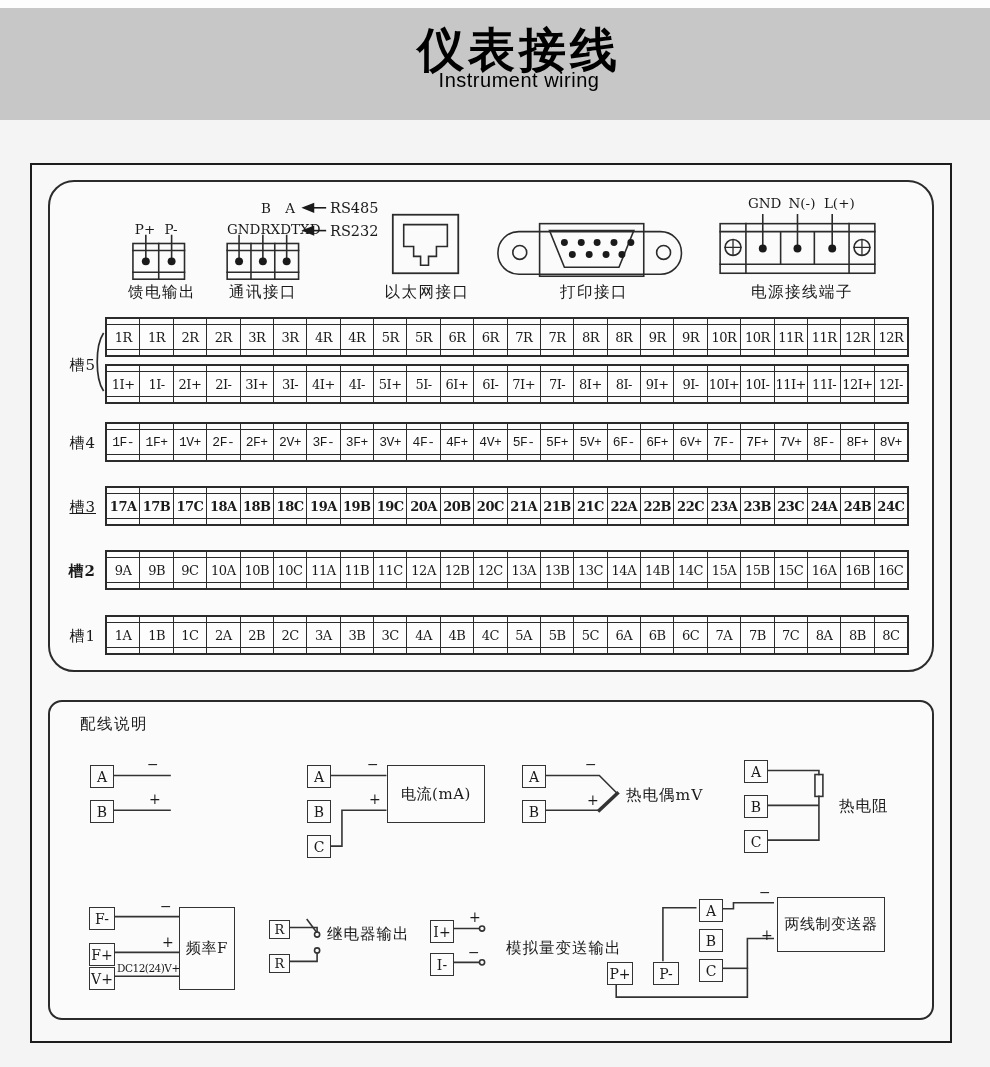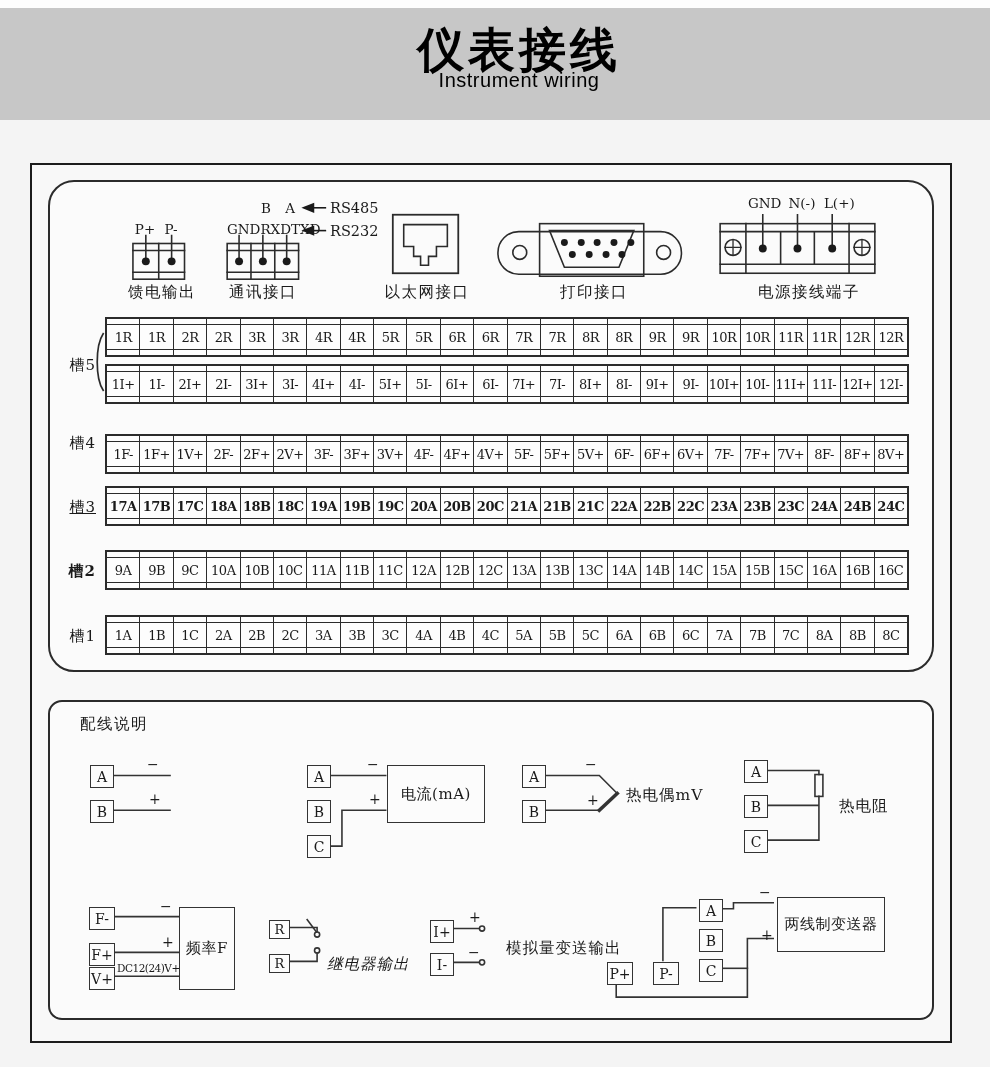--- a/index.html
+++ b/index.html
@@ -148,21 +148,21 @@
       <div class="pins" style="left:696px; top:13px; width:112px;">
           <span class="pin">GND</span>
           <span class="pin">N(-)</span>
           <span class="pin">L(+)</span>
         </div>
 
       <div class="clabel" style="left:54px;  top:100px; width:116px;">馈电输出</div>
       <div class="clabel" style="left:155px; top:100px; width:116px;">通讯接口</div>
       <div class="clabel" style="left:319px; top:100px; width:116px;">以太网接口</div>
       <div class="clabel" style="left:486px; top:100px; width:116px;">打印接口</div>
-      <div class="clabel" style="left:694px; top:100px; width:116px;text-align:right;">电源接线端子</div>
+      <div class="clabel" style="left:694px; top:100px; width:116px;">电源接线端子</div>
 
       <div class="slotlabel" style="top:174px;">槽5</div>
       <div class="slotlabel" style="top:252px;">槽4</div>
       <div class="slotlabel" style="top:316px;text-decoration:underline;">槽3</div>
       <div class="slotlabel" style="top:380px;font-weight:bold;">槽2</div>
       <div class="slotlabel" style="top:445px;">槽1</div>
 
       <div class="strip" style="top:135px;">
           <div class="tcell">1R</div>
           <div class="tcell">1R</div>
@@ -208,21 +208,21 @@
           <div class="tcell">8I-</div>
           <div class="tcell">9I+</div>
           <div class="tcell">9I-</div>
           <div class="tcell">10I+</div>
           <div class="tcell">10I-</div>
           <div class="tcell">11I+</div>
           <div class="tcell">11I-</div>
           <div class="tcell">12I+</div>
           <div class="tcell">12I-</div>
         </div>
-      <div class="strip" style="top:252px;">
+      <div class="strip" style="top:240px;font-family:Liberation Mono, monospace;">
           <div class="tcell">1F-</div>
           <div class="tcell">1F+</div>
           <div class="tcell">1V+</div>
           <div class="tcell">2F-</div>
           <div class="tcell">2F+</div>
           <div class="tcell">2V+</div>
           <div class="tcell">3F-</div>
           <div class="tcell">3F+</div>
           <div class="tcell">3V+</div>
           <div class="tcell">4F-</div>
@@ -390,21 +390,21 @@
       <div class="term w" style="left:39px; top:205px;">F-</div>
       <div class="term w" style="left:39px; top:241px;">F+</div>
       <div class="term w" style="left:39px; top:265px;">V+</div>
       <span class="sign" style="left:110px; top:196px;">−</span>
       <span class="sign" style="left:112px; top:232px;">+</span>
       <span class="sign dc" style="left:67px; top:260px;">DC12(24)V+</span>
       <div class="dbox" style="left:129px; top:205px; width:56px; height:83px;">频率F</div>
 
       <div class="term small" style="left:219px; top:218px;">R</div>
       <div class="term small" style="left:219px; top:252px;">R</div>
-      <div class="flabel" style="left:277px; top:252px;font-style:italic;">继电器输出</div>
+      <div class="flabel" style="left:277px; top:222px;">继电器输出</div>
 
       <div class="term" style="left:380px; top:218px;">I+</div>
       <div class="term" style="left:380px; top:251px;">I-</div>
       <span class="sign" style="left:419px; top:207px;">+</span>
       <span class="sign" style="left:418px; top:242px;">−</span>
       <div class="flabel" style="left:432px; top:236px;margin-left:24px;">模拟量变送输出</div>
 
       <div class="term" style="left:649px; top:197px;">A</div>
       <div class="term" style="left:649px; top:227px;">B</div>
       <div class="term" style="left:649px; top:257px;">C</div>

